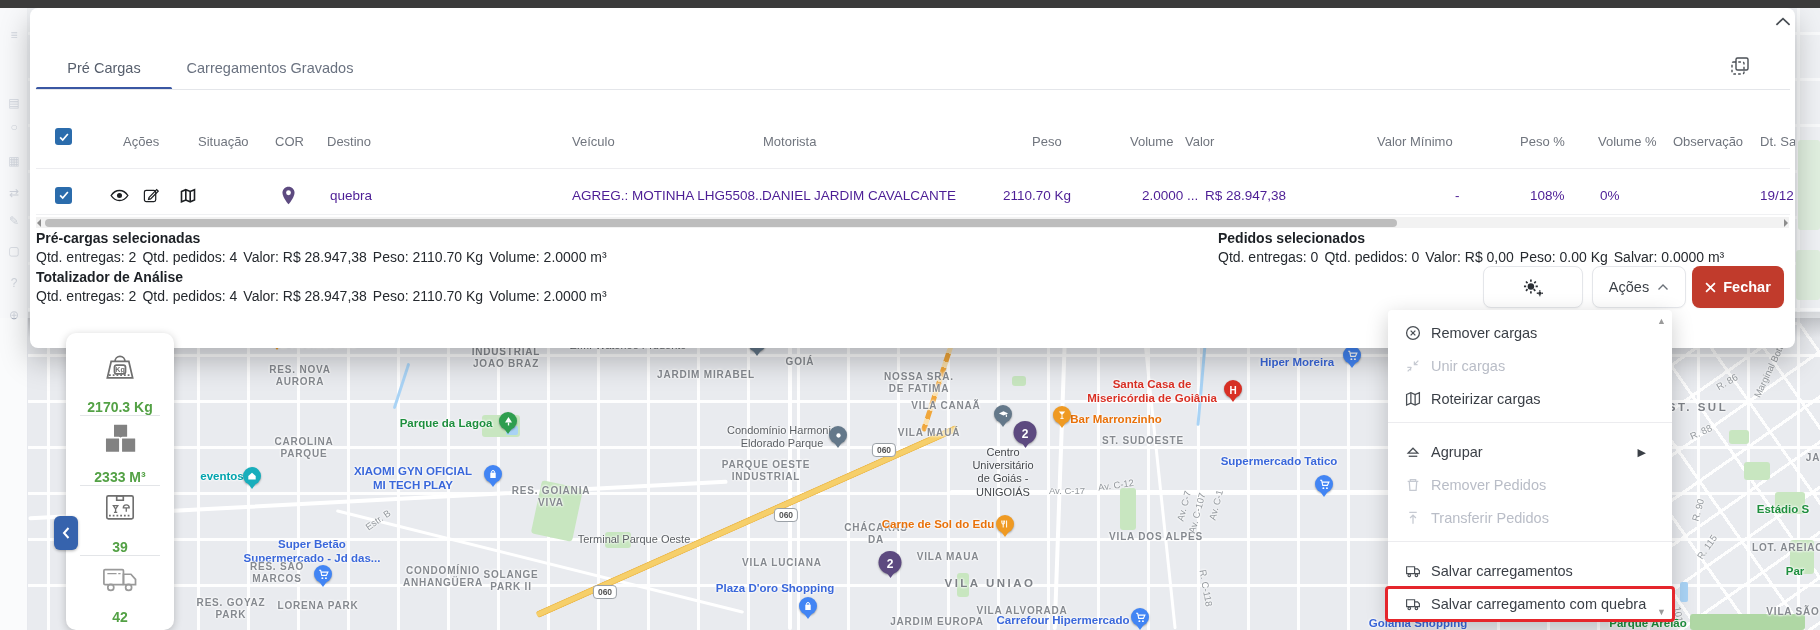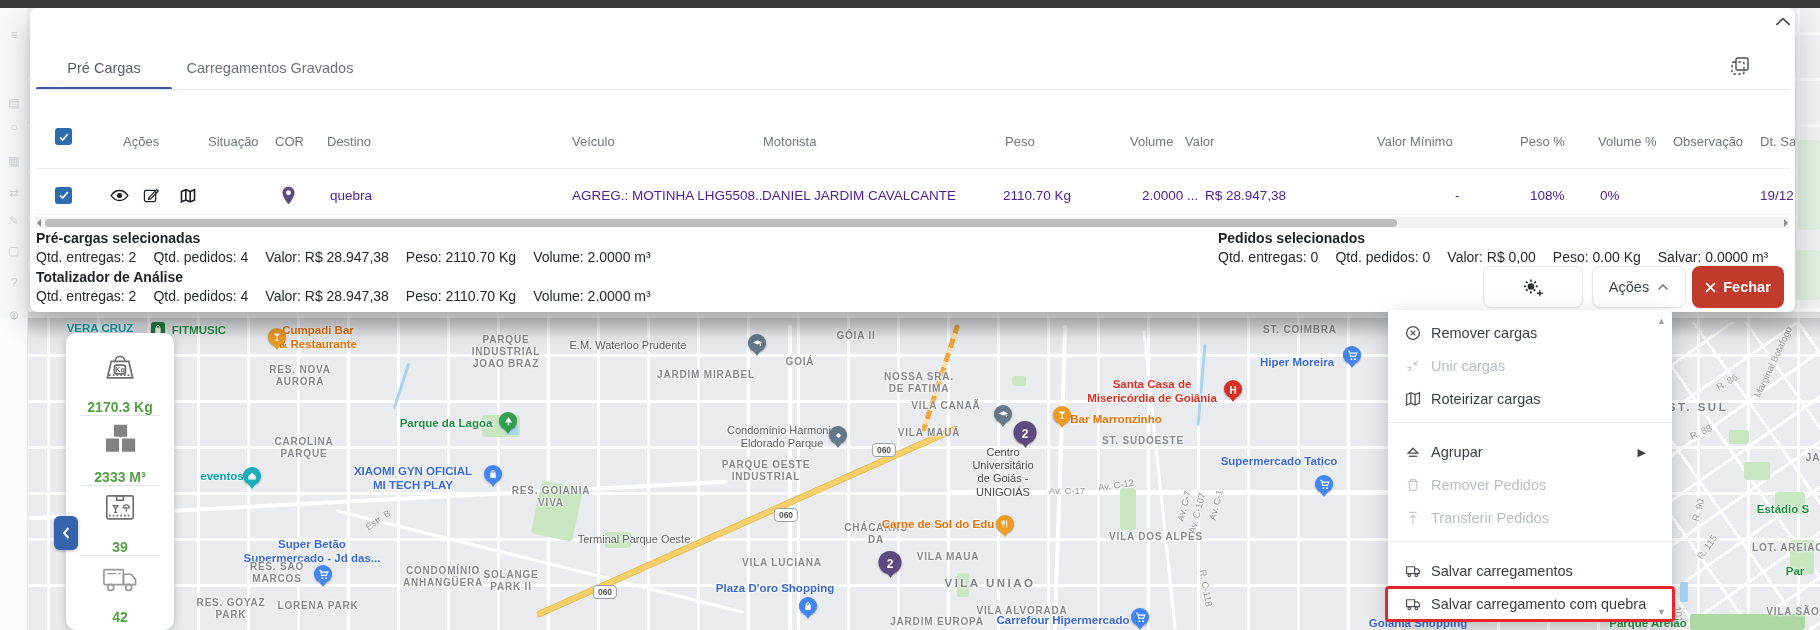--- a/index.html
+++ b/index.html
@@ -55,54 +55,54 @@
   .top-shade{position:absolute;left:28px;top:312px;right:0;height:26px;z-index:2;
     background:linear-gradient(rgba(70,74,80,.30),rgba(70,74,80,0));}
 
   
   .rail{position:absolute;left:0;top:8px;width:28px;height:622px;background:#fafbfc;border-right:1px solid #e7e9ee;z-index:2;}
   .rail .ric{position:absolute;left:0;width:28px;text-align:center;color:#a7aebe;font-size:12px;}
 
   .backdrop{position:absolute;left:0;top:0;width:100%;height:318px;background:rgba(246,247,249,.55);z-index:3;}
 
   
-  .modal{position:absolute;left:30px;top:8px;width:1765px;height:304px;background:#fff;border-radius:8px;
+  .modal{position:absolute;left:30px;top:8px;width:1765px;height:340px;background:#fff;border-radius:8px;
     box-shadow:0 12px 30px rgba(0,0,0,.25);z-index:5;overflow:hidden;}
   .chev-top{position:absolute;left:1744px;top:8px;width:22px;height:18px;color:#4a4f55;cursor:pointer;}
   .tabs{position:absolute;left:6px;top:40px;display:flex;}
   .tab{height:40px;display:flex;align-items:center;justify-content:center;font-size:14.5px;color:#6a7280;cursor:pointer;}
   .tab.t0{width:136px;}
   .tab.t1{width:196px;}
   .tab.active{color:#565e6c;}
   .tab-underline{position:absolute;left:6px;top:79px;width:136px;height:3px;background:#3a57a3;border-radius:2px;}
   .tab-divider{position:absolute;left:6px;top:81px;width:1754px;height:1px;background:#e4e6ea;}
   .multi-icon{position:absolute;left:1700px;top:48px;width:22px;height:22px;color:#4a4f55;cursor:pointer;}
 
   .thead{position:absolute;left:0;top:126px;width:100%;height:22px;}
   .th{position:absolute;font-size:13px;color:#70757e;white-space:nowrap;}
   .head-divider{position:absolute;left:6px;top:160px;width:1754px;height:1px;background:#ededf0;}
   .trow{position:absolute;left:0;top:168px;width:100%;height:38px;}
   .cell{position:absolute;top:0;height:38px;display:flex;align-items:center;white-space:nowrap;}
   .cell.txt{font-size:13.5px;color:#4c1d95;}
   .row-divider{position:absolute;left:6px;top:206px;width:1754px;height:1px;background:#f0f1f3;}
-  .h0{left:25px}.h1{left:93px}.h2{left:178px}.h3{left:245px}.h4{left:297px}.h5{left:542px}.h6{left:733px}
-  .h7{left:975px}.h8{left:1100px}.h9{left:1155px}.h10{left:1347px}.h11{left:1490px}.h12{left:1568px}.h13{left:1643px}.h14{left:1730px}
+  .h0{left:25px}.h1{left:93px}.h2{left:168px}.h3{left:245px}.h4{left:297px}.h5{left:542px}.h6{left:733px}
+  .h7{left:1002px}.h8{left:1100px}.h9{left:1155px}.h10{left:1347px}.h11{left:1490px}.h12{left:1568px}.h13{left:1643px}.h14{left:1730px}
   .r0{left:25px}.r1{left:80px;gap:14px}.r2{left:150px}.r3{left:252px}.r4{left:300px}.r5{left:542px;width:190px;overflow:hidden}
   .r6{left:732px}.r7{left:973px}.r8{left:1112px}.r9{left:1175px}.r10{left:1425px}.r11{left:1500px}.r12{left:1570px}.r13{left:1643px}.r14{left:1730px}
   .checkbox{width:17px;height:17px;background:#2b6cac;border-radius:3px;display:flex;align-items:center;justify-content:center;cursor:pointer;}
   .rowicon{color:#1d2023;cursor:pointer;}
 
   .hscroll{position:absolute;left:6px;top:209px;width:1753px;height:11px;background:#f2f2f2;}
   .hthumb{position:absolute;left:9px;top:1.5px;width:1352px;height:8px;background:#bdbdbd;border-radius:4px;cursor:pointer;}
   .harrow{position:absolute;top:2px;width:0;height:0;border:4px solid transparent;cursor:pointer;}
   .harrow.l{left:1px;border-right-color:#8d8d8d;border-left-width:0;}
   .harrow.r{right:1px;border-left-color:#8d8d8d;border-right-width:0;}
 
   .sum-title{position:absolute;font-size:14px;font-weight:bold;color:#1c2025;}
-  .sum-line{position:absolute;display:flex;gap:17px;font-size:14px;color:#25292e;white-space:nowrap;align-items:center;}
+  .sum-line{position:absolute;display:flex;gap:6px;font-size:14px;color:#25292e;white-space:nowrap;align-items:center;}
 
   .btnrow-btn{position:absolute;top:258px;height:42px;background:#fff;border:1px solid #e4e6ea;border-radius:8px;
     display:flex;align-items:center;justify-content:center;cursor:pointer;box-shadow:0 1px 2px rgba(0,0,0,.04);}
   .btn-gear{left:1453px;width:100px;color:#2c3035;}
   .btn-acoes{left:1562px;width:94px;font-size:14.5px;color:#3a3f46;gap:8px;}
   .btn-close{left:1662px;width:92px;background:#c13b2c;border:none;color:#fff;font-size:14.5px;font-weight:bold;gap:7px;}
 
   
   .menu{position:absolute;left:1388px;top:310px;width:284px;height:312px;background:#fff;border-radius:4px;
     box-shadow:0 6px 22px rgba(0,0,0,.2);z-index:8;}

